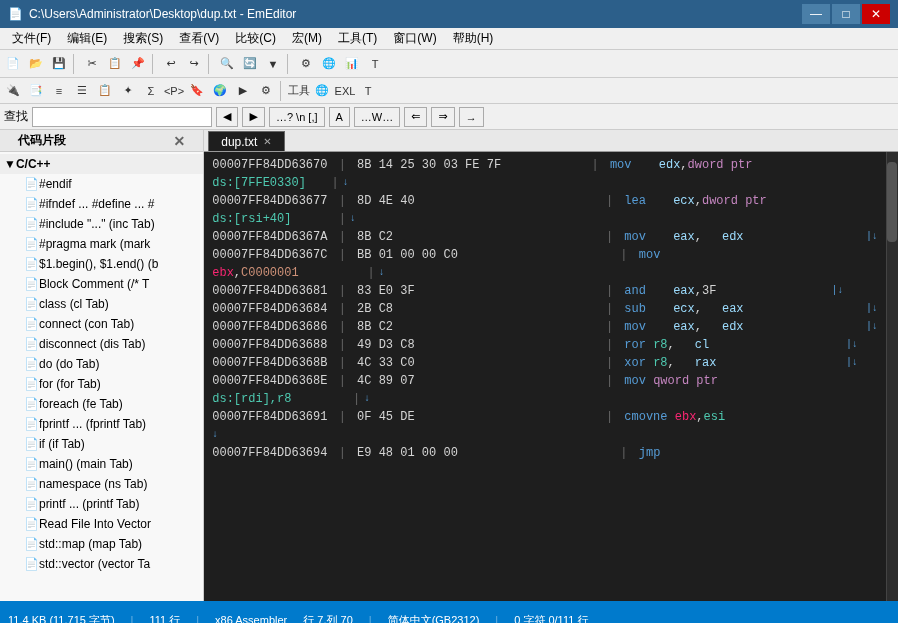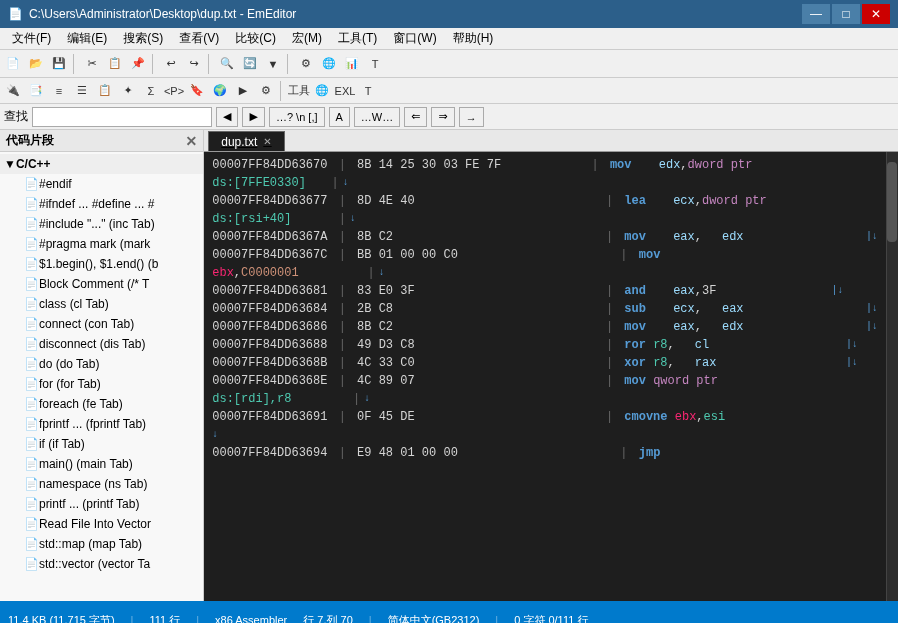--- a/index.html
+++ b/index.html
@@ -111,21 +111,21 @@
       background: #f8f8f8;
       border-right: 1px solid #ccc;
       display: flex;
       flex-direction: column;
     }
     .panel-header {
       background: #e8e8e8;
       height: 22px;
       display: flex;
       align-items: center;
-      padding: 0 6px;
+      padding: 0 18px;
       border-bottom: 1px solid #ccc;
       font-size: 12px;
       font-weight: bold;
       justify-content: space-between;
     }
     .panel-close { cursor: pointer; font-size: 14px; color: #666; }
     .panel-tree { flex: 1; overflow-y: auto; padding: 2px 0; }
     .tree-group-header {
       height: 20px;
       display: flex;
@@ -149,21 +149,20 @@
     }
 
     
     .tab-bar {
       background: #e8e8e8;
       height: 22px;
       display: flex;
       align-items: flex-end;
       padding-left: 4px;
       border-bottom: 1px solid #999;
-      text-decoration: underline;
     }
     .tab {
       height: 20px;
       padding: 0 12px;
       background: #d0d0d0;
       border: 1px solid #999;
       border-bottom: none;
       cursor: pointer;
       font-size: 12px;
       display: flex;
@@ -193,21 +192,21 @@
     .code-line {
       height: 18px;
       display: flex;
       align-items: center;
       white-space: pre;
       line-height: 18px;
     }
     .addr { color: #d4d4d4; }
     .sep { color: #666; margin: 0 4px; }
     .hex { color: #d4d4d4; }
-    .mnemonic { color: #569cd6; font-weight: bold; }
+    .mnemonic { color: #569cd6; font-weight: normal; }
     .op-reg { color: #9cdcfe; margin-left: 20px; }
     .keyword { color: #c586c0; }
     .cyan { color: #4ec9b0; }
     .pink { color: #f92672; }
     .arrow { color: #569cd6; font-size: 10px; }
     .scrollbar-placeholder {
       width: 12px;
       background: #2d2d2d;
       border-left: 1px solid #444;
     }

